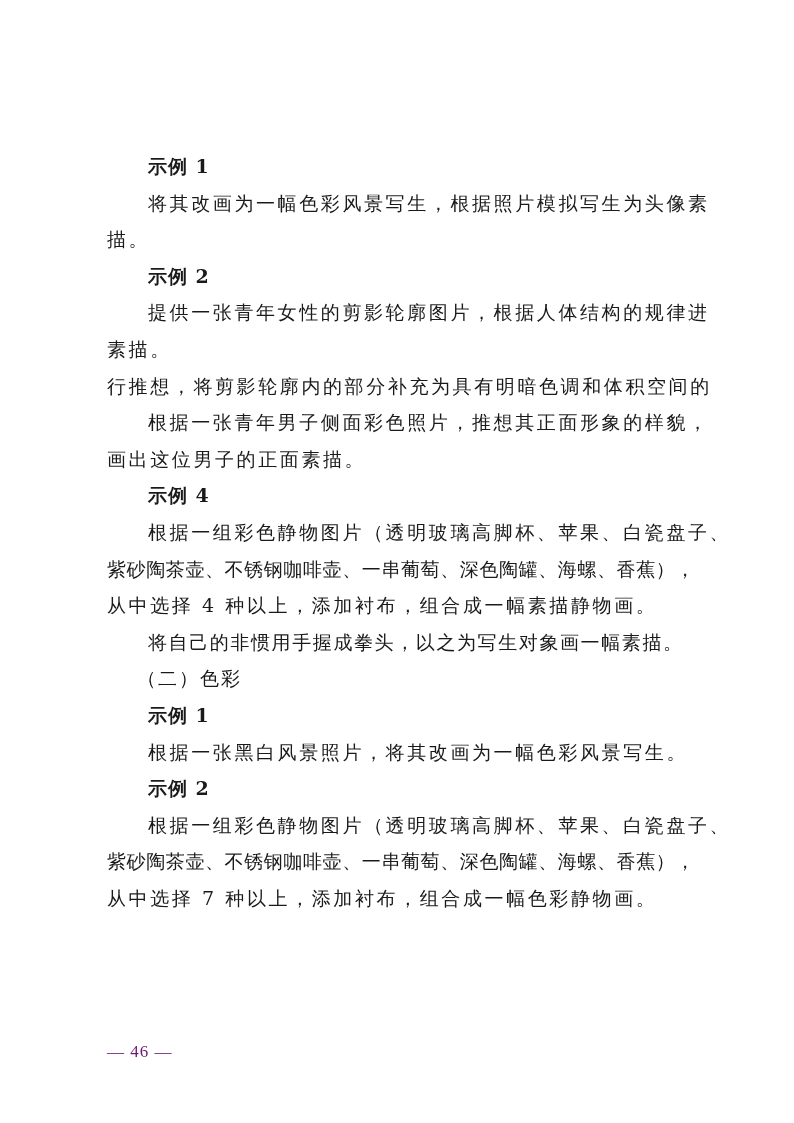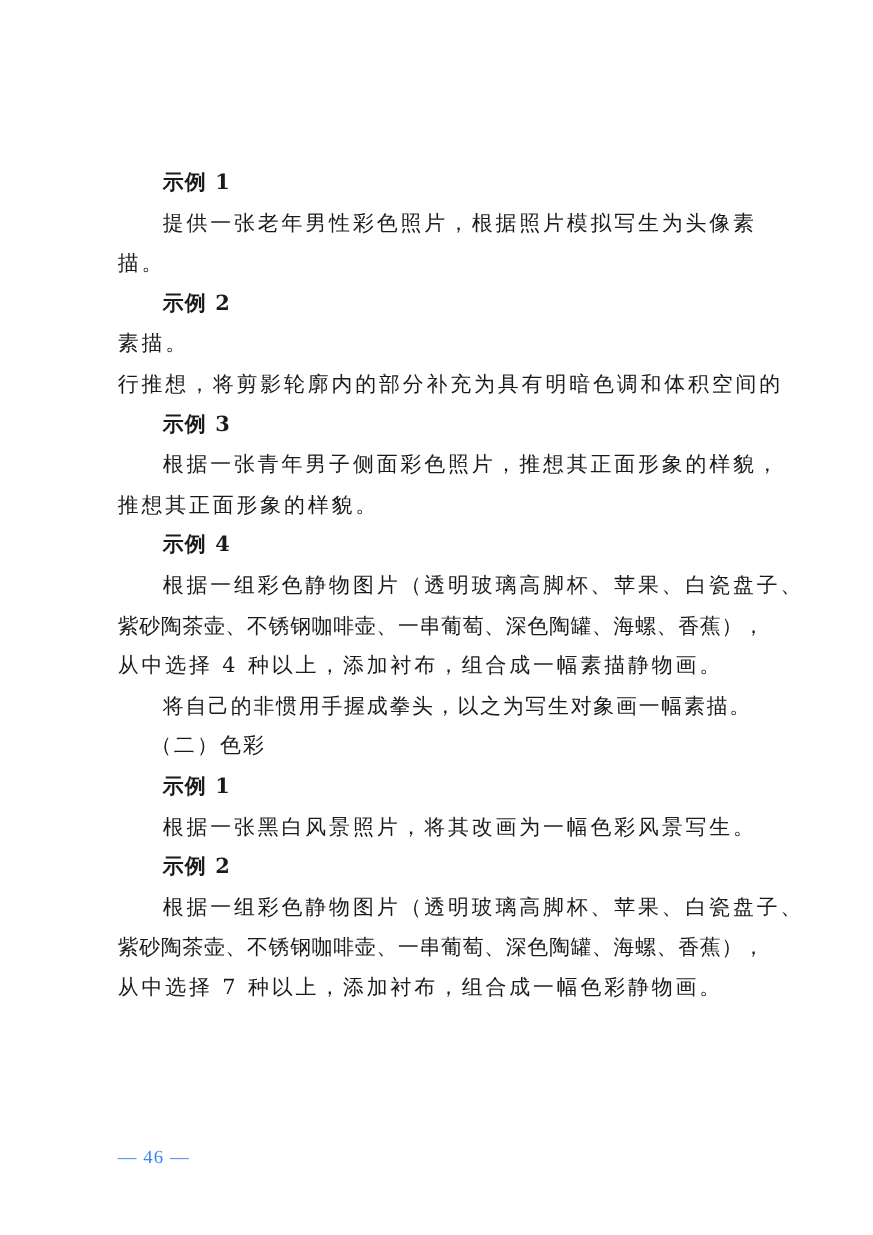--- a/index.html
+++ b/index.html
@@ -36,40 +36,40 @@
   .section {
     padding-left: 30px;
     letter-spacing: 2px;
   }
   .footer {
     position: absolute;
     left: 107px;
     top: 1042px;
     font-size: 17px;
     font-family: "Liberation Serif", "DejaVu Serif", serif;
-    color: #3b82f6;
+    color: #701a75;
     letter-spacing: 1px;
   }
 </style>
 </head>
 <body>
 
 <div class="page">
 
   <div class="line heading">示例 1</div>
-  <div class="line" style="padding-left:41px">提供一张老年男性彩色照片，根据照片模拟写生为头像素</div>
+  <div class="line" style="padding-left:41px">将其改画为一幅色彩风景写生，根据照片模拟写生为头像素</div>
   <div class="line">描。</div>
 
   <div class="line heading">示例 2</div>
+  <div class="line" style="padding-left:41px">提供一张青年女性的剪影轮廓图片，根据人体结构的规律进</div>
   <div class="line">素描。</div>
   <div class="line">行推想，将剪影轮廓内的部分补充为具有明暗色调和体积空间的</div>
 
-  <div class="line heading">示例 3</div>
   <div class="line" style="padding-left:41px">根据一张青年男子侧面彩色照片，推想其正面形象的样貌，</div>
-  <div class="line">推想其正面形象的样貌。</div>
+  <div class="line">画出这位男子的正面素描。</div>
 
   <div class="line heading">示例 4</div>
   <div class="line" style="padding-left:41px">根据一组彩色静物图片（透明玻璃高脚杯、苹果、白瓷盘子、</div>
   <div class="line" style="letter-spacing:0.6px">紫砂陶茶壶、不锈钢咖啡壶、一串葡萄、深色陶罐、海螺、香蕉），</div>
   <div class="line">从中选择 4 种以上，添加衬布，组合成一幅素描静物画。</div>
 
   <div class="line" style="padding-left:41px;letter-spacing:1.6px">将自己的非惯用手握成拳头，以之为写生对象画一幅素描。</div>
 
   <div class="line section">（二）色彩</div>
 

